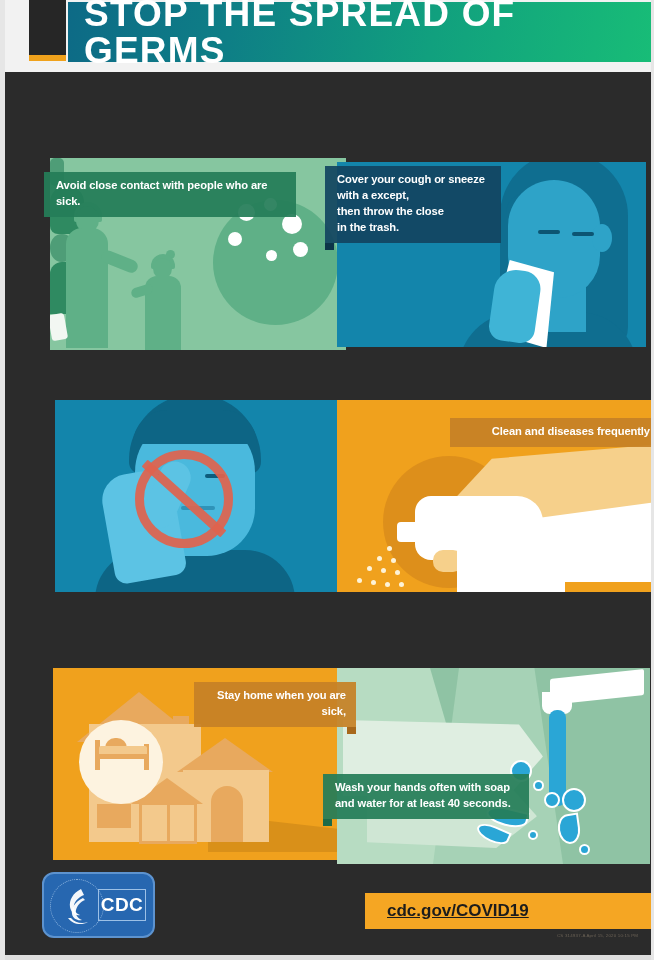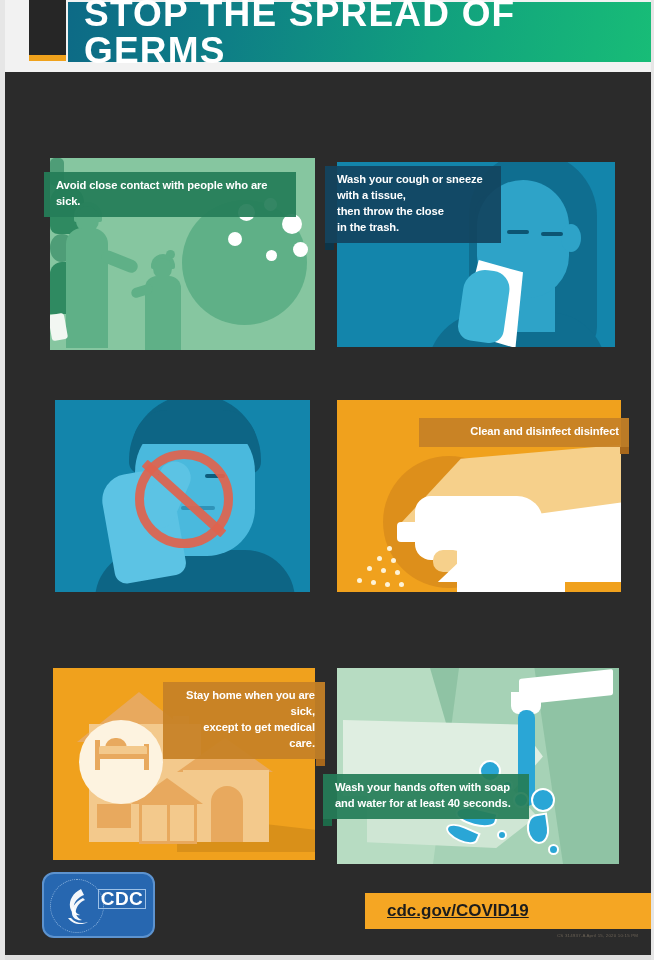--- a/index.html
+++ b/index.html
@@ -46,21 +46,21 @@
   
   .subtitle{
     position:absolute;left:34px;top:98px;
     color:#e9a93a;
     font-size:19.5px;
     font-weight:bold;
     letter-spacing:-0.2px;
     white-space:nowrap;
   }
   
-  .panel{position:absolute;overflow:visible;}
+  .panel{position:absolute;overflow:visible;padding-left:31px;}
   .panel .art{position:absolute;inset:0;overflow:hidden;}
   .cap{
     position:absolute;
     color:#ffffff;
     font-size:11.2px;
     font-weight:bold;
     line-height:1.42;
     padding:6px 10px 7px 12px;
     box-sizing:border-box;
     letter-spacing:-0.1px;
@@ -247,21 +247,21 @@
   .cdc-logo{
     position:absolute;left:37px;top:872px;width:113px;height:66px;
     background:#2767b0;border:2px solid #5d93cf;border-radius:12px;
     box-sizing:border-box;
   }
   .hhs-seal{
     position:absolute;left:6px;top:5px;width:54px;height:54px;border-radius:50%;
     border:1px dotted #8fb6e0;box-sizing:border-box;
   }
   .cdc-box{
-    position:absolute;right:7px;top:15px;width:48px;height:20px;
+    position:absolute;right:7px;top:15px;width:48px;height:32px;
     border:1.5px solid #9cc0e6;box-sizing:border-box;
     display:flex;align-items:center;justify-content:center;
   }
   .cdc-box span{color:#ffffff;font-size:19px;font-weight:bold;letter-spacing:.5px;}
   .url-bar{
     position:absolute;left:360px;top:893px;width:290px;height:36px;
     background:#f5a623;display:flex;align-items:center;
   }
   .url-bar span{
     color:#1c1c1c;font-size:17px;font-weight:bold;
@@ -322,21 +322,21 @@
       <div class="w-shoulder"></div>
       <div class="w-neck"></div>
       <div class="w-face"></div>
       <div class="w-ear"></div>
       <div class="w-eye" style="right:86px;top:68px;"></div>
       <div class="w-eye" style="right:52px;top:70px;"></div>
       <div class="w-tissue"></div>
       <div class="w-hand"></div>
     </div>
     <div class="cap">
-      <div>Wash your cough or sneeze with a tissue,</div>
+      <div>Cover your cough or sneeze with a except,</div>
       <div>then throw the close</div>
       <div>in the trash.</div>
       <div class="tail left"></div>
     </div>
   </div>
 
   <div class="panel" id="p3">
     <div class="art">
       <div class="m-shoulder"></div>
       <div class="m-hair"></div>
@@ -367,21 +367,21 @@
       <div class="spray" style="left:30px;top:166px;"></div>
       <div class="spray" style="left:20px;top:178px;"></div>
       <div class="spray" style="left:54px;top:158px;"></div>
       <div class="spray" style="left:44px;top:168px;"></div>
       <div class="spray" style="left:34px;top:180px;"></div>
       <div class="spray" style="left:58px;top:170px;"></div>
       <div class="spray" style="left:48px;top:182px;"></div>
       <div class="spray" style="left:62px;top:182px;"></div>
     </div>
     <div class="cap" style="text-align:right;">
-      <div>Clean and disinfect disinfect</div>
+      <div>Clean and diseases frequently</div>
       <div class="tail right"></div>
     </div>
   </div>
 
   <div class="panel" id="p5">
     <div class="art">
       <div class="h-shadow"></div>
       <div class="h-chim"></div>
       <div class="h-roofL"></div>
       <div class="h-main"></div>
@@ -394,21 +394,20 @@
       <div class="h-win"></div>
       <div class="h-circle"></div>
       <div class="bed-legL"></div>
       <div class="bed-legR"></div>
       <div class="bed-body"></div>
       <div class="bed-mat"></div>
       <div class="bed-frame"></div>
     </div>
     <div class="cap" style="text-align:right;">
       <div>Stay home when you are sick,</div>
-      <div>except to get medical care.</div>
       <div class="tail right"></div>
     </div>
   </div>
 
   <div class="panel" id="p6">
     <div class="art">
       <div class="g-band1"></div>
       <div class="g-band2"></div>
       <div class="g-hand"></div>
       <div class="g-hand2"></div>

